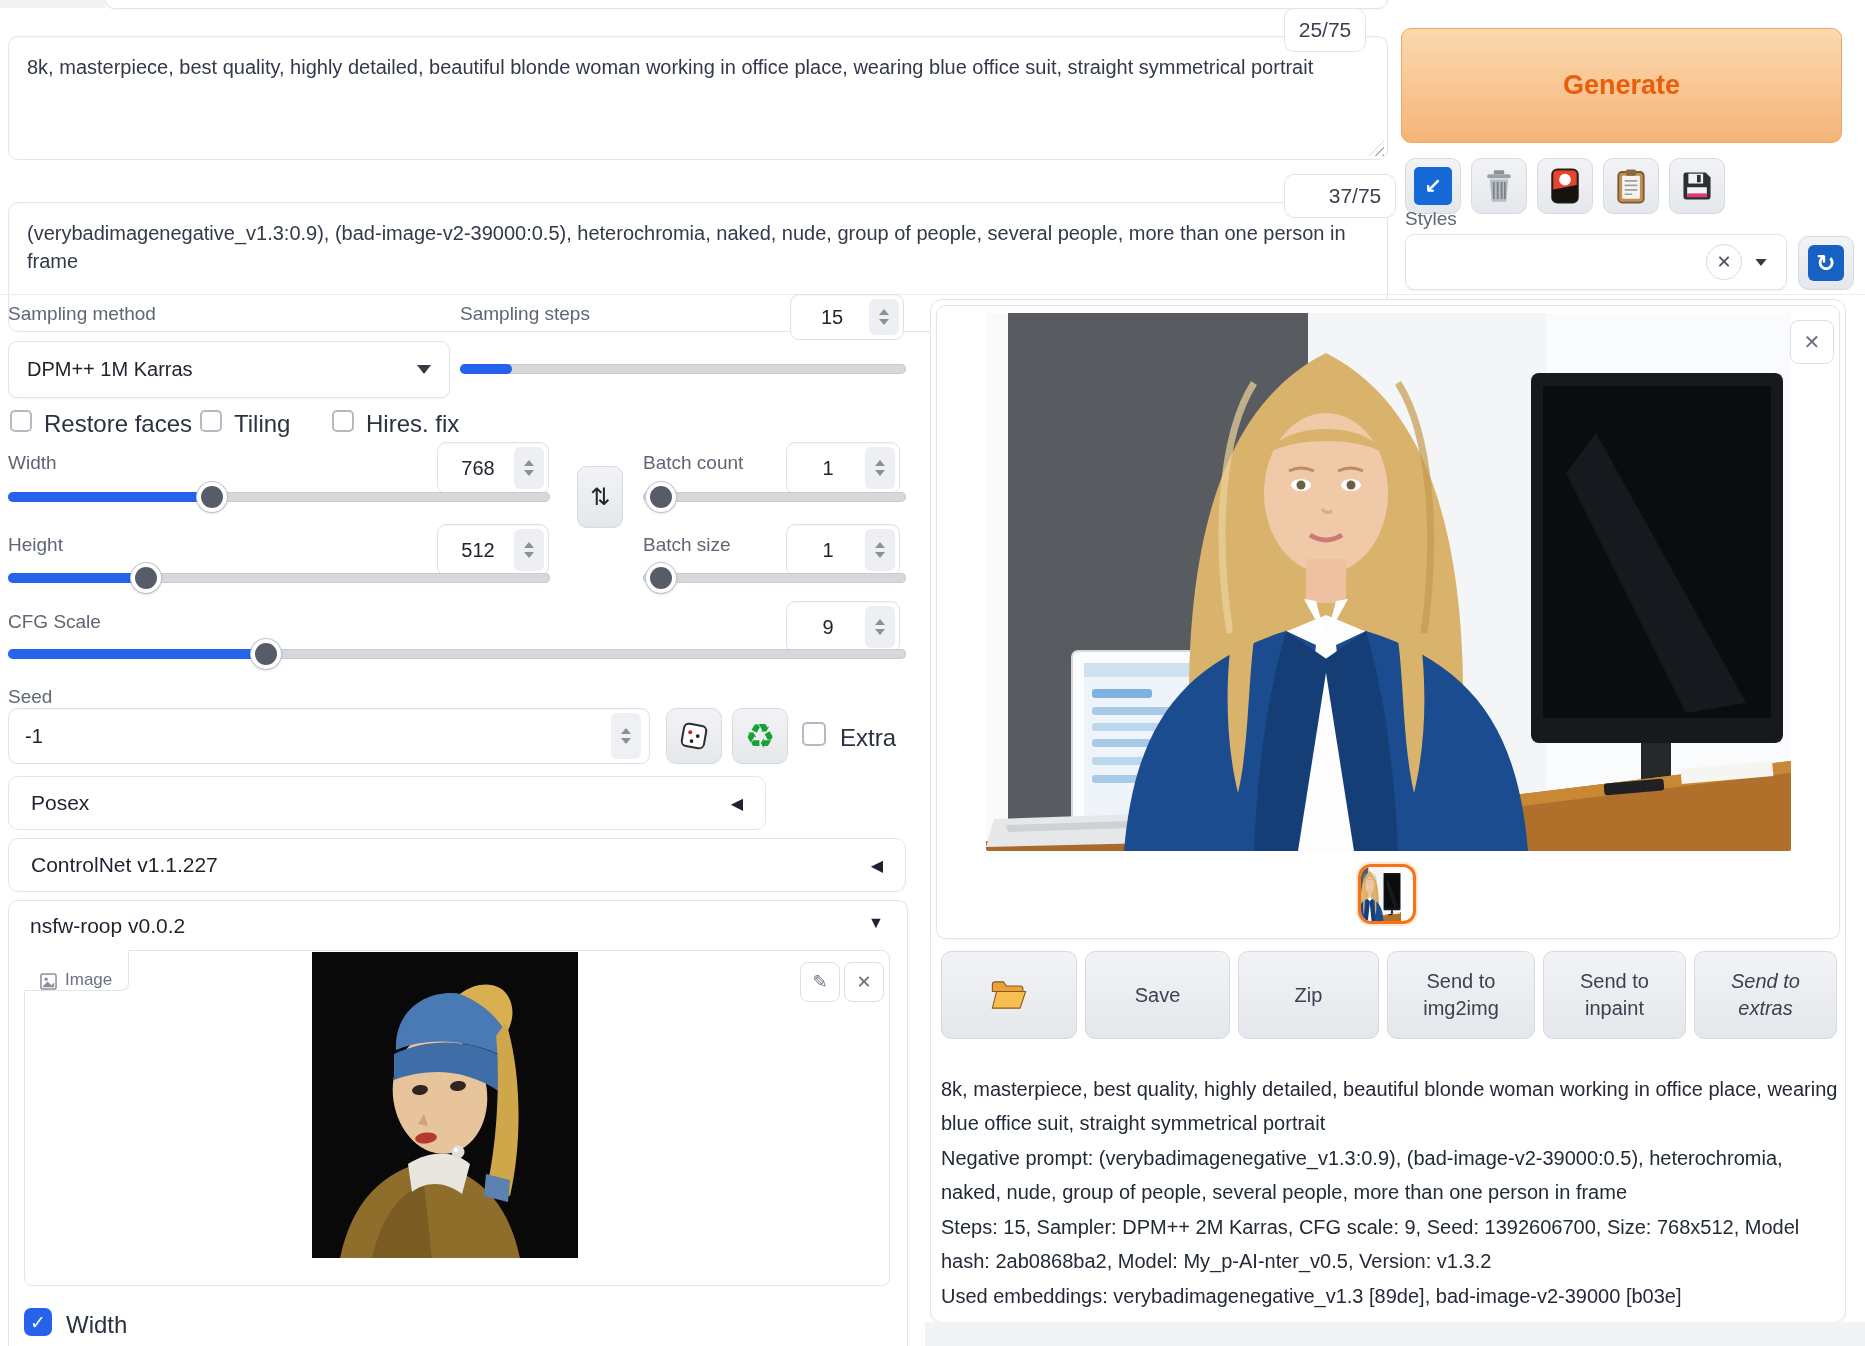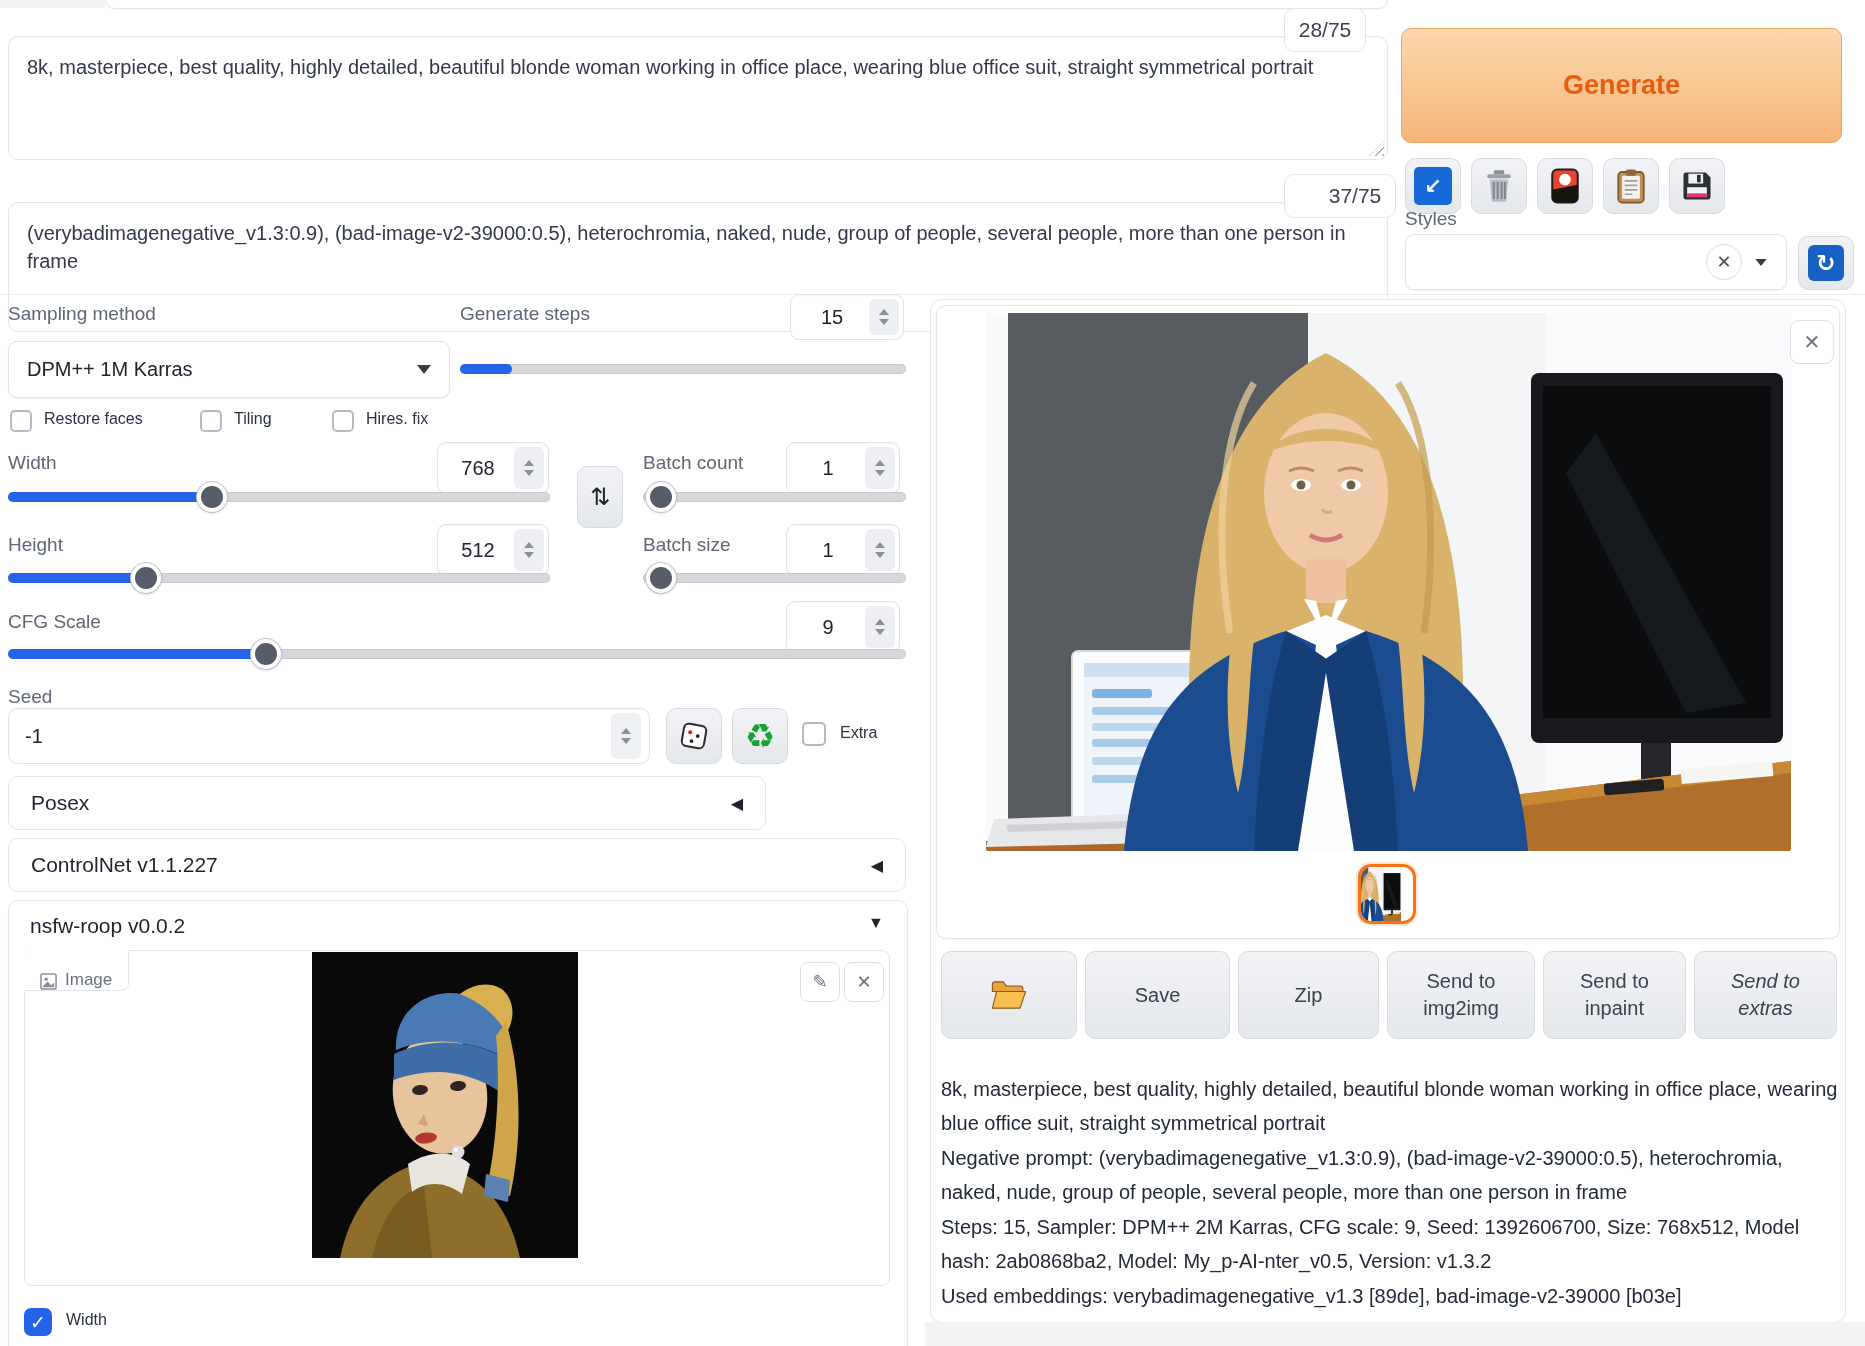--- a/index.html
+++ b/index.html
@@ -21,21 +21,21 @@
   .num-val{flex:1;text-align:center;font-size:20px;color:#20242e;padding-right:30px;}
   .stepper{position:absolute;right:4px;top:4px;bottom:4px;width:30px;background:#edeff3;border-radius:6px;
            display:flex;flex-direction:column;align-items:center;justify-content:center;gap:4px;}
   .tri-up{width:0;height:0;border-left:5px solid transparent;border-right:5px solid transparent;border-bottom:6px solid #8a909b;}
   .tri-dn{width:0;height:0;border-left:5px solid transparent;border-right:5px solid transparent;border-top:6px solid #8a909b;}
   .track{position:absolute;height:10px;background:#d6d8dc;border-radius:6px;box-shadow:inset 0 0 0 1px #c8cbd1;}
   .fill{position:absolute;left:0;top:0;bottom:0;background:#2563eb;border-radius:6px;}
   .handle{position:absolute;width:30px;height:30px;border-radius:50%;background:#575d68;border:4px solid #fff;
           box-shadow:0 0 0 1px #c2c6cc,0 1px 3px rgba(0,0,0,.25);box-sizing:border-box;}
   .cb{position:absolute;width:22px;height:22px;background:#fff;border:2px solid #b4bac4;border-radius:5px;box-sizing:border-box;}
-  .cb-lab{position:absolute;font-size:16px;color:#2b3240;}
+  .cb-lab{position:absolute;font-size:24px;color:#2b3240;}
   .cb-on{background:#2563eb;border:none;border-radius:7px;color:#fff;display:flex;align-items:center;justify-content:center;
          font-size:19px;font-weight:bold;}
   .accordion{position:absolute;background:#fff;border:1px solid #e3e5ea;border-radius:10px;display:flex;
              align-items:center;justify-content:space-between;padding:0 22px;box-sizing:border-box;}
   .acc-title{font-size:21px;color:#1d2430;}
   .acc-arrow{font-size:16px;color:#1d2430;}
   .gbtn{background:linear-gradient(180deg,#f2f3f6,#e4e7eb);border:1px solid #d7dade;border-radius:10px;
         display:flex;align-items:center;justify-content:center;}
   .gbtn-txt{font-size:20px;color:#3a4150;text-align:center;line-height:27px;}
   .dd{background:#fff;border:1px solid #e0e3e8;border-radius:9px;box-shadow:0 1px 2px rgba(0,0,0,.05);
@@ -134,21 +134,21 @@
 
 <div id="app">
 
   <div class="abs" style="left:0;top:0;width:105px;height:8px;background:#f1f2f4;"></div>
   <div class="abs card" style="left:105px;top:-28px;width:1281px;height:35px;border-radius:10px;"></div>
 
   <div class="abs textarea" style="left:8px;top:36px;width:1342px;height:90px;">
     <span>8k, masterpiece, best quality, highly detailed, beautiful blonde woman working in office place, wearing blue office suit, straight symmetrical portrait</span>
     <span class="resize-h"></span>
   </div>
-  <div class="counter-badge" style="left:1284px;top:8px;width:80px;height:42px;">28/75</div>
+  <div class="counter-badge" style="left:1284px;top:8px;width:80px;height:42px;">25/75</div>
 
   <div class="abs textarea" style="left:8px;top:202px;width:1342px;height:96px;">
     <span>(verybadimagenegative_v1.3:0.9), (bad-image-v2-39000:0.5), heterochromia, naked, nude, group of people, several people, more than one person in frame</span>
     <span class="resize-h"></span>
   </div>
   <div class="counter-badge" style="left:1284px;top:174px;width:80px;height:42px;padding-left:30px;">37/75</div>
 
   <button class="abs" style="left:1401px;top:28px;width:441px;height:115px;cursor:pointer;
           background:linear-gradient(180deg,#fcd9ae,#f5b478);border:1px solid #efa763;border-radius:10px;
           font-family:inherit;font-size:27px;font-weight:bold;color:#e95d0d;">Generate</button>
@@ -197,21 +197,21 @@
       <span class="caret" style="transform:scale(.8);"></span>
     </span>
   </div>
   <div class="abs gbtn" style="left:1798px;top:236px;width:54px;height:52px;">
     <div style="width:36px;height:36px;background:#1760c4;border-radius:6px;display:flex;align-items:center;justify-content:center;color:#fff;font-size:23px;font-weight:bold;">↻</div>
   </div>
 
   <div class="abs" style="left:0;top:294px;width:1865px;height:1px;background:#ebedf0;"></div>
 
   <div class="abs lbl" style="left:8px;top:303px;">Sampling method</div>
-  <div class="abs lbl" style="left:460px;top:303px;">Generate steps</div>
+  <div class="abs lbl" style="left:460px;top:303px;">Sampling steps</div>
   <div class="num-input" style="left:790px;top:294px;width:112px;height:44px;">
     <span class="num-val">15</span>
     <span class="stepper">
         <i class="tri-up"></i>
         <i class="tri-dn"></i>
       </span>
   </div>
   <div class="abs dd" style="left:8px;top:341px;width:442px;height:57px;">
     <span style="font-size:20px;color:#20242e;">DPM++ 1M Karras</span>
     <span class="caret"></span>

